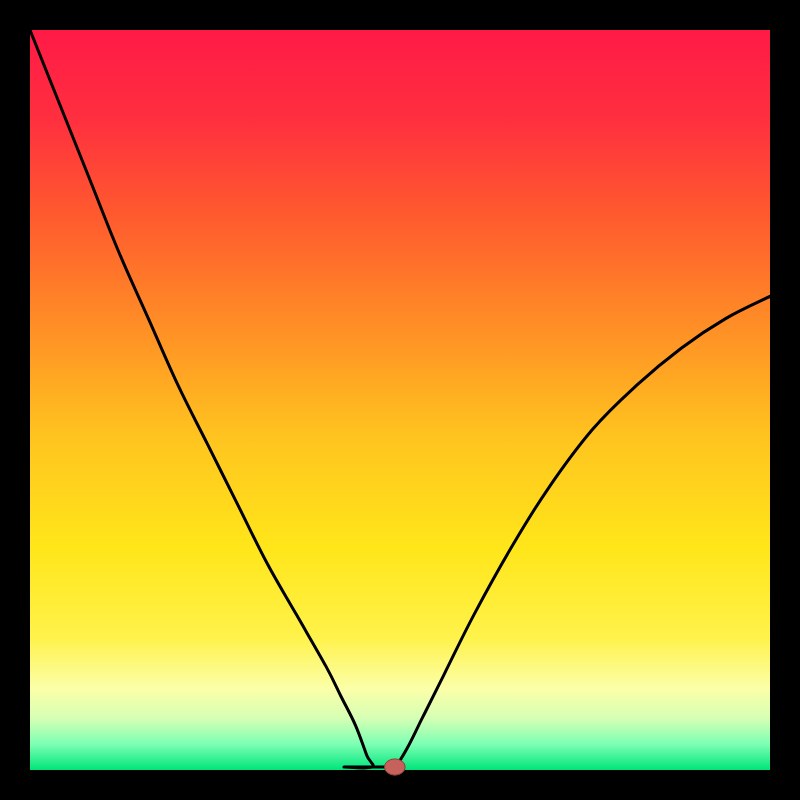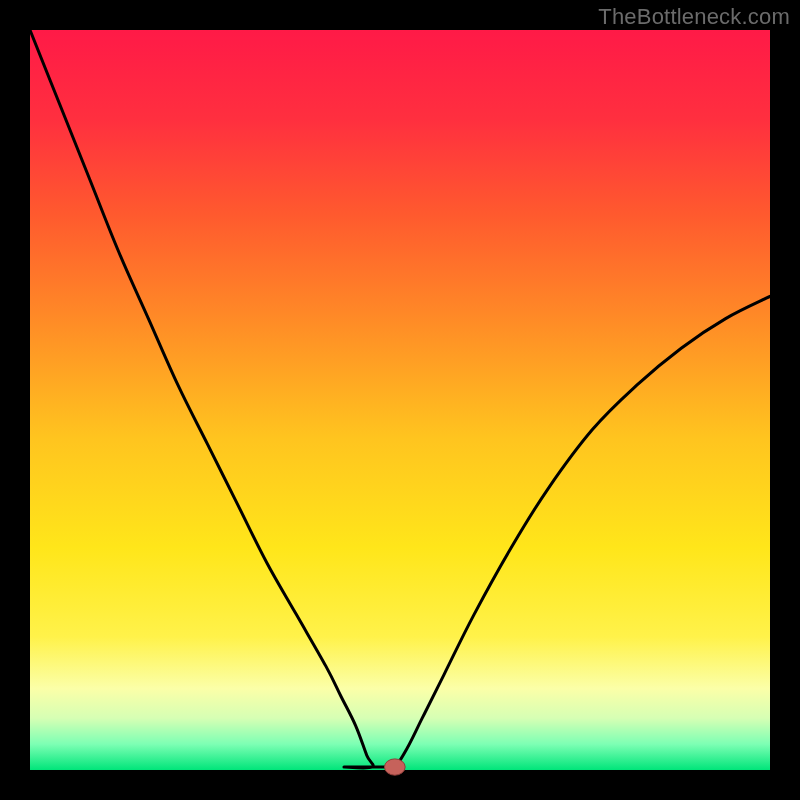--- a/index.html
+++ b/index.html
@@ -29,21 +29,20 @@
     user-select: none;
   }
   svg {
     display: block;
   }
 </style>
 </head>
 <body>
 
 <div class="frame">
-  <div class="watermark">TheBottleneck.com</div>
 
   <svg id="chart-svg" width="800" height="800" viewBox="0 0 800 800">
       <defs>
         <linearGradient id="bg-grad" x1="0" y1="0" x2="0" y2="1">
           <stop offset="0%" stop-color="#ff1a47"></stop>
           <stop offset="12%" stop-color="#ff2f3f"></stop>
           <stop offset="25%" stop-color="#ff5a2e"></stop>
           <stop offset="40%" stop-color="#ff8e26"></stop>
           <stop offset="55.00000000000001%" stop-color="#ffc41f"></stop>
           <stop offset="70%" stop-color="#ffe61a"></stop>

